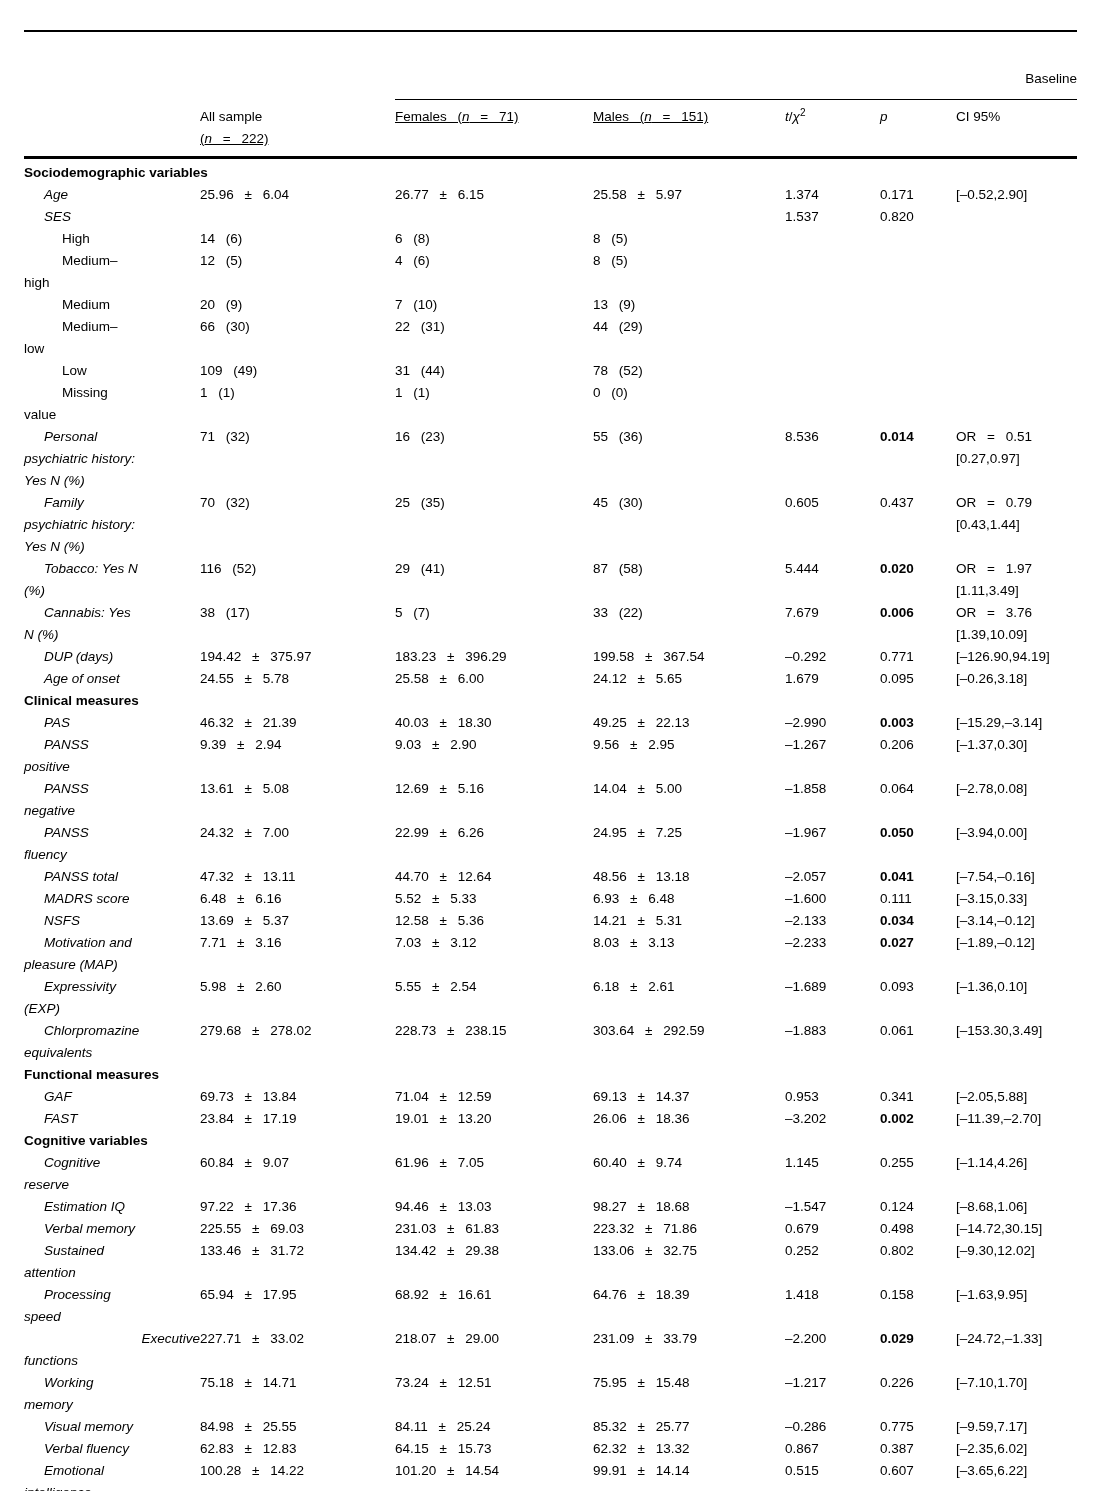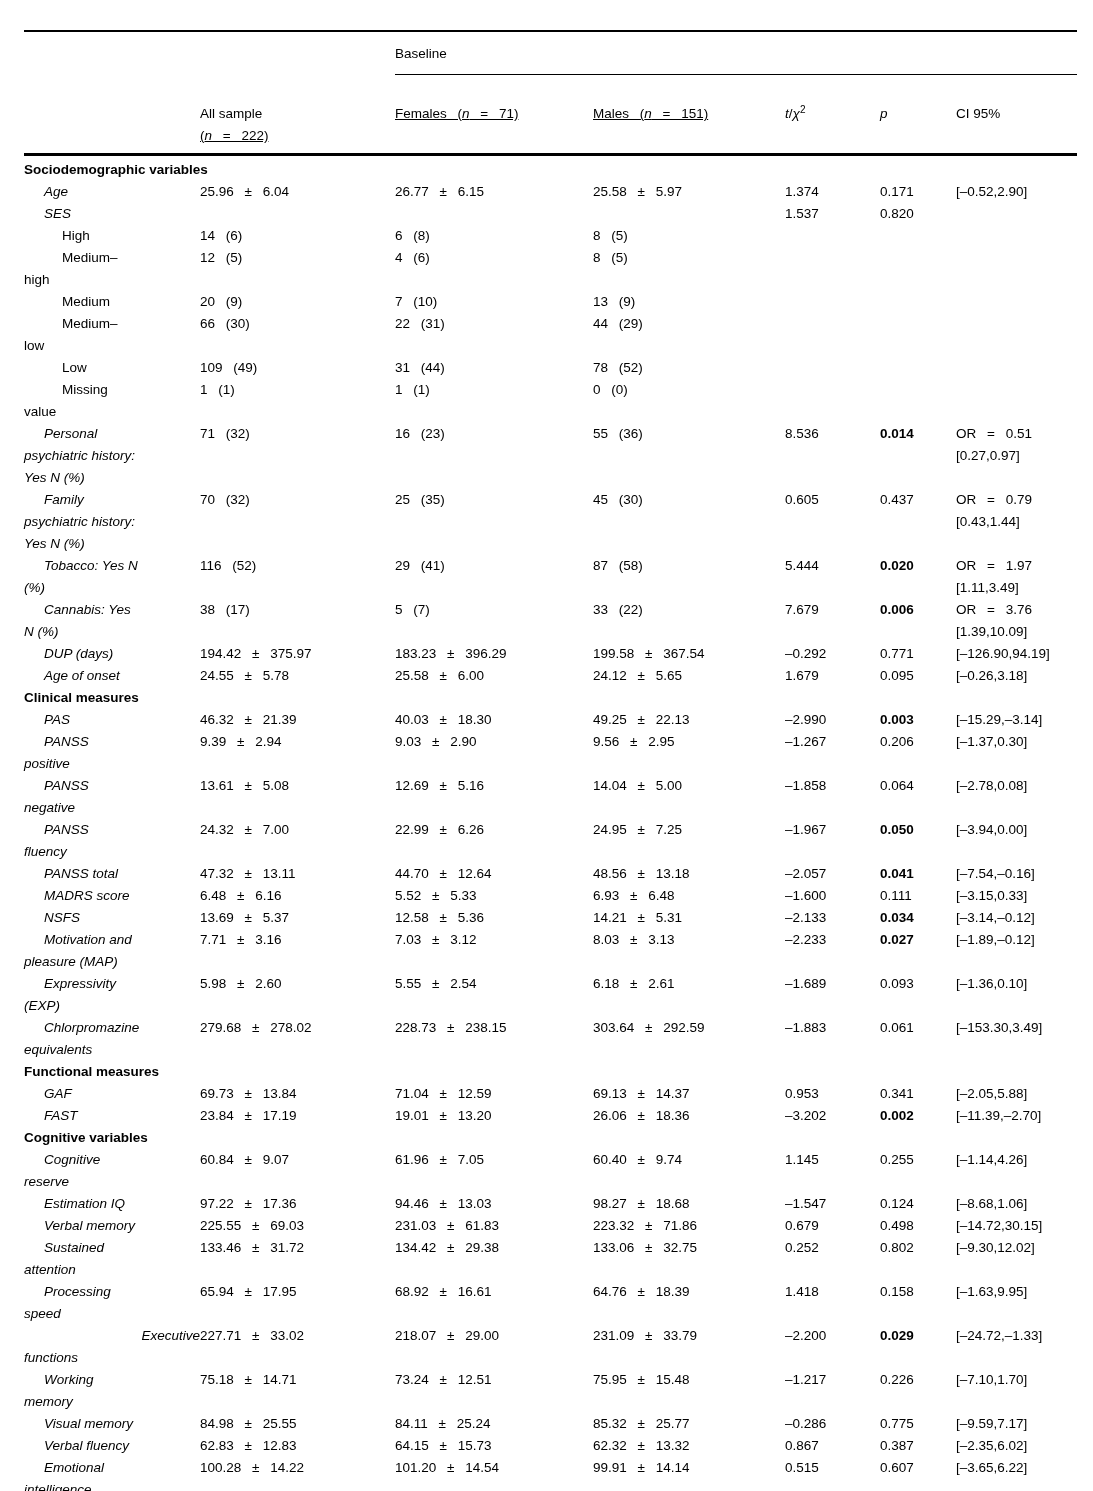--- a/index.html
+++ b/index.html
@@ -7,22 +7,22 @@
     width:1093px;height:1491px;box-sizing:border-box;background:#ffffff;color:#000;
     font-family:"Liberation Sans","DejaVu Sans",sans-serif;
     font-size:13.5px;line-height:22px;
     padding-top:30px;position:relative;overflow:hidden;
   }
   .rulewrap{margin:0 16px 0 24px;}
   .rule-top{border-top:2px solid #000;}
   .rule-thick{border-top:3px solid #000;}
   .rule-bottom{border-top:1.5px solid #000;margin-top:2px;}
   .grid7{display:grid;grid-template-columns:176px 195px 198px 192px 95px 76px 1fr;margin:0 16px 0 24px;}
-  .baseline-cell{grid-column:3/8;text-align:left;padding:11px 0 9px 0;border-bottom:1.5px solid #000;}
-  .colhead{padding:6px 0 6px 0;margin-top:22px;}
+  .baseline-cell{grid-column:3/8;text-align:right;padding:11px 0 9px 0;border-bottom:1.5px solid #000;margin-top:25px;}
+  .colhead{padding:6px 0 6px 0;}
   .colhead .c{vertical-align:top;}
   .it{font-style:italic;}
   .ws{word-spacing:7px;text-decoration:underline;}
   .val,.ci{word-spacing:7px;}
   .labline,.ciline{white-space:nowrap;}
   .lab{overflow:visible;}
   .sec .lab{font-weight:bold;}
   .lvl1 .lab{font-style:italic;}
   .bold{font-weight:bold;}
   sup{font-size:10px;line-height:0;}

